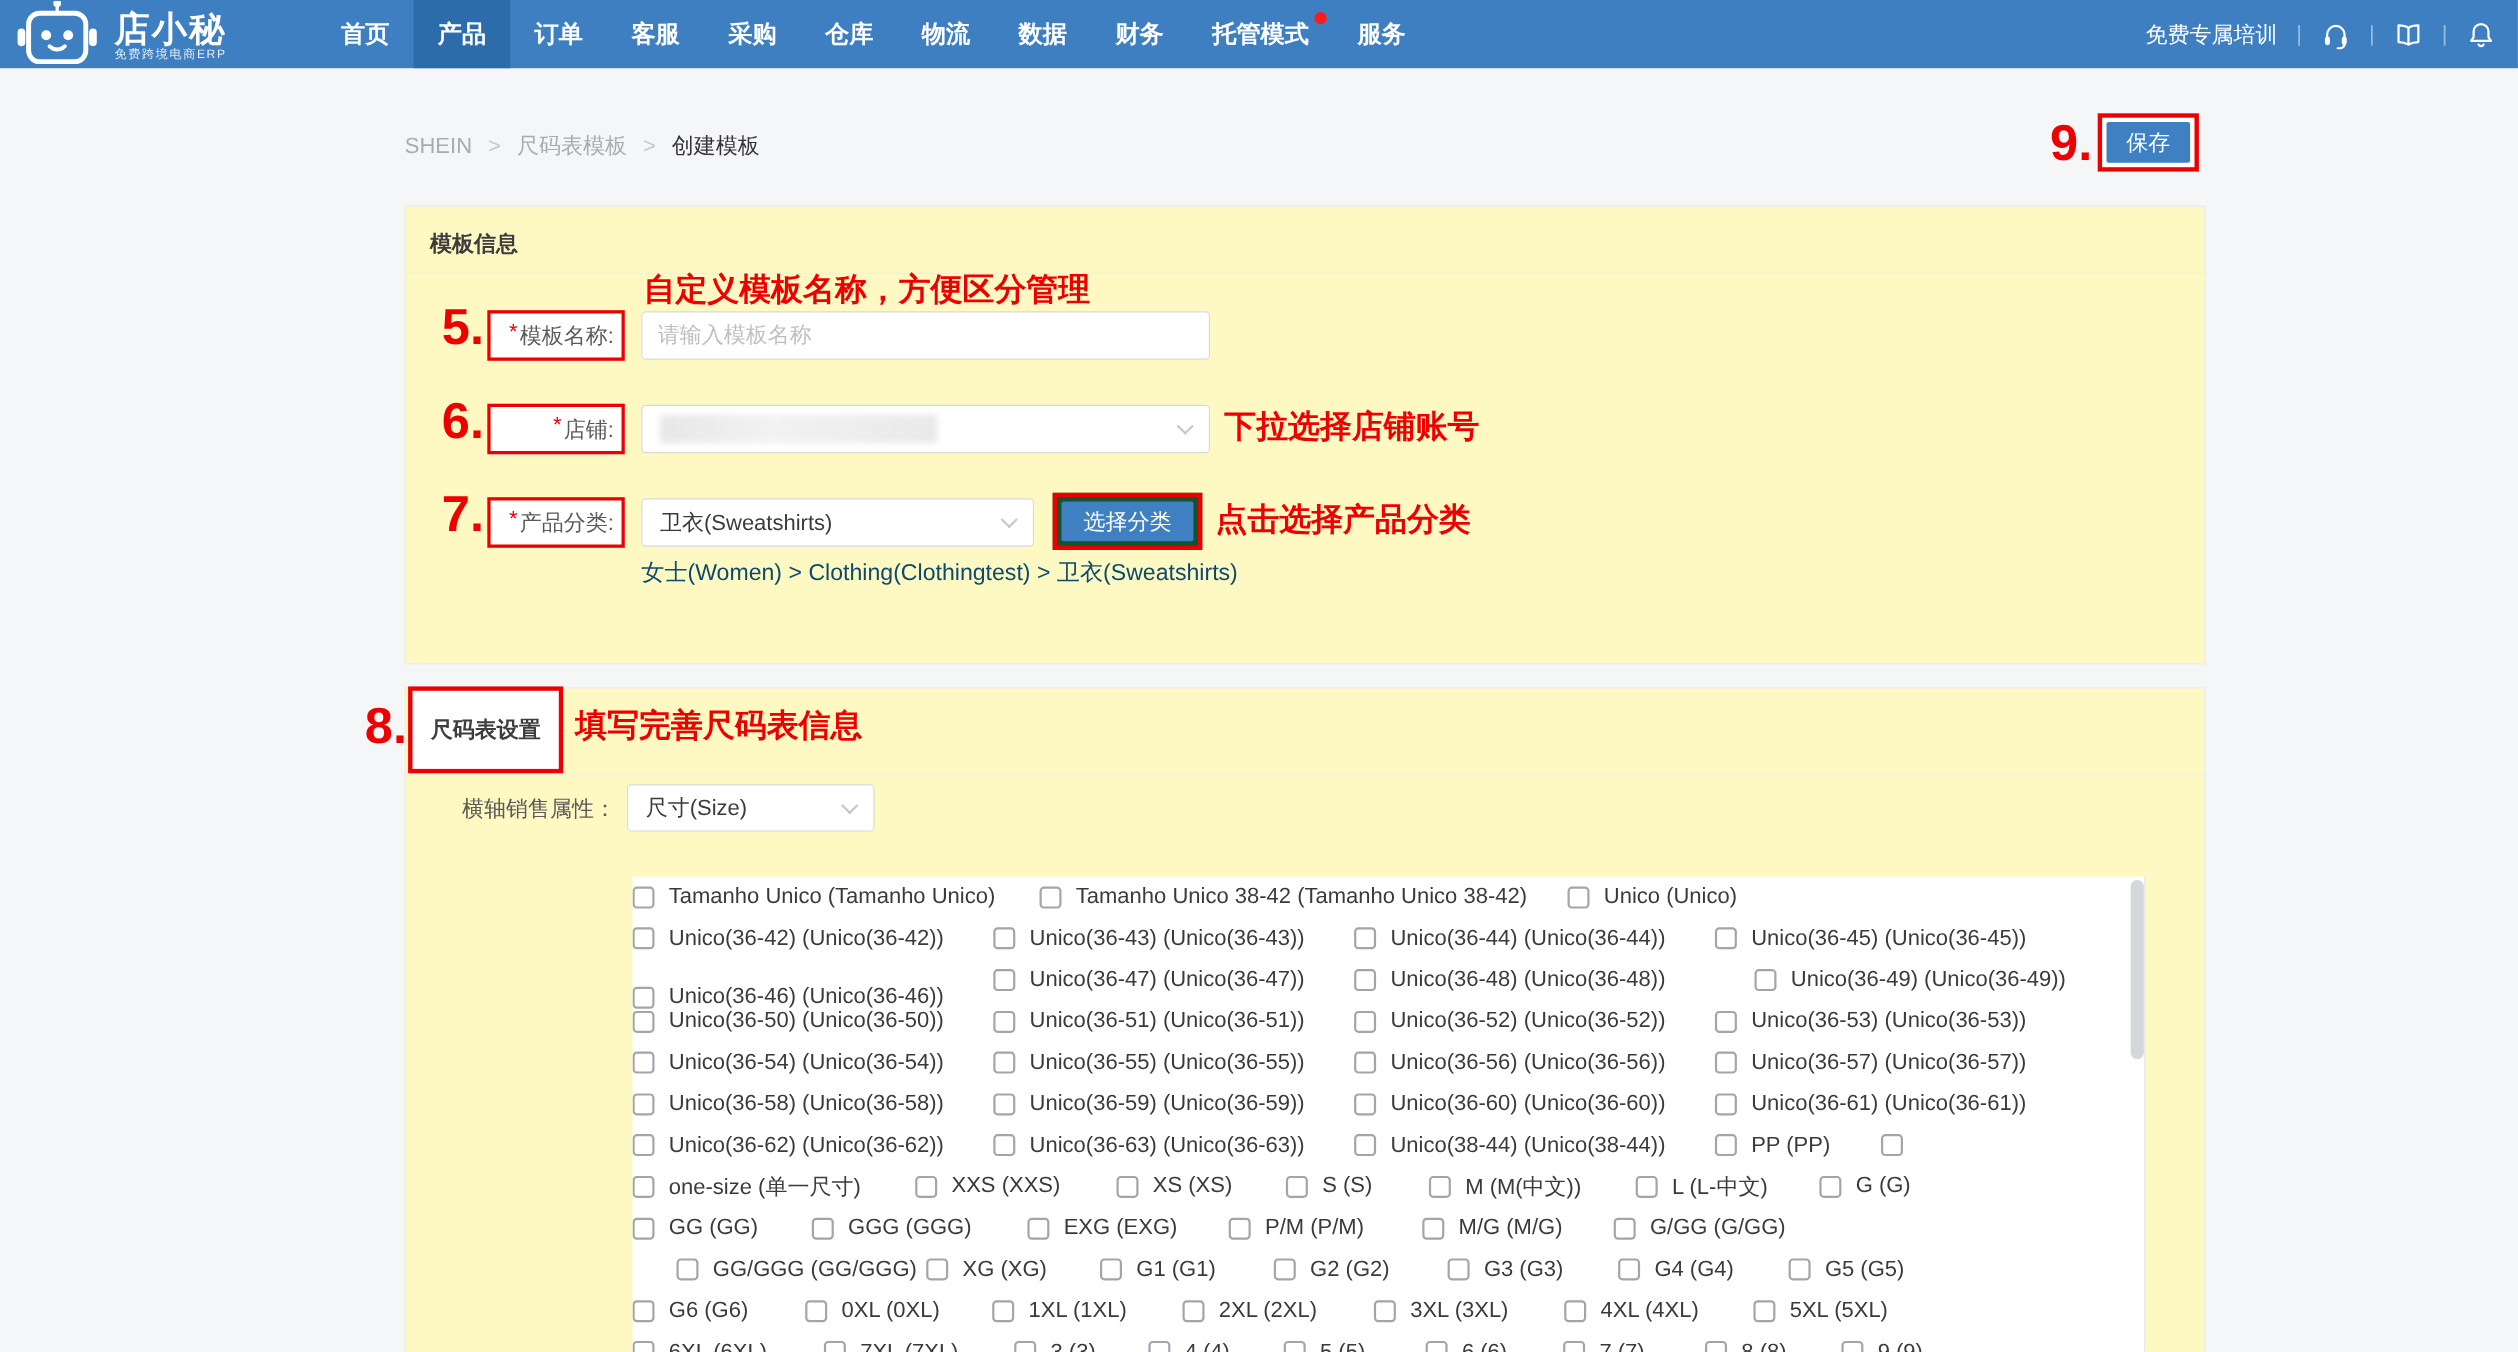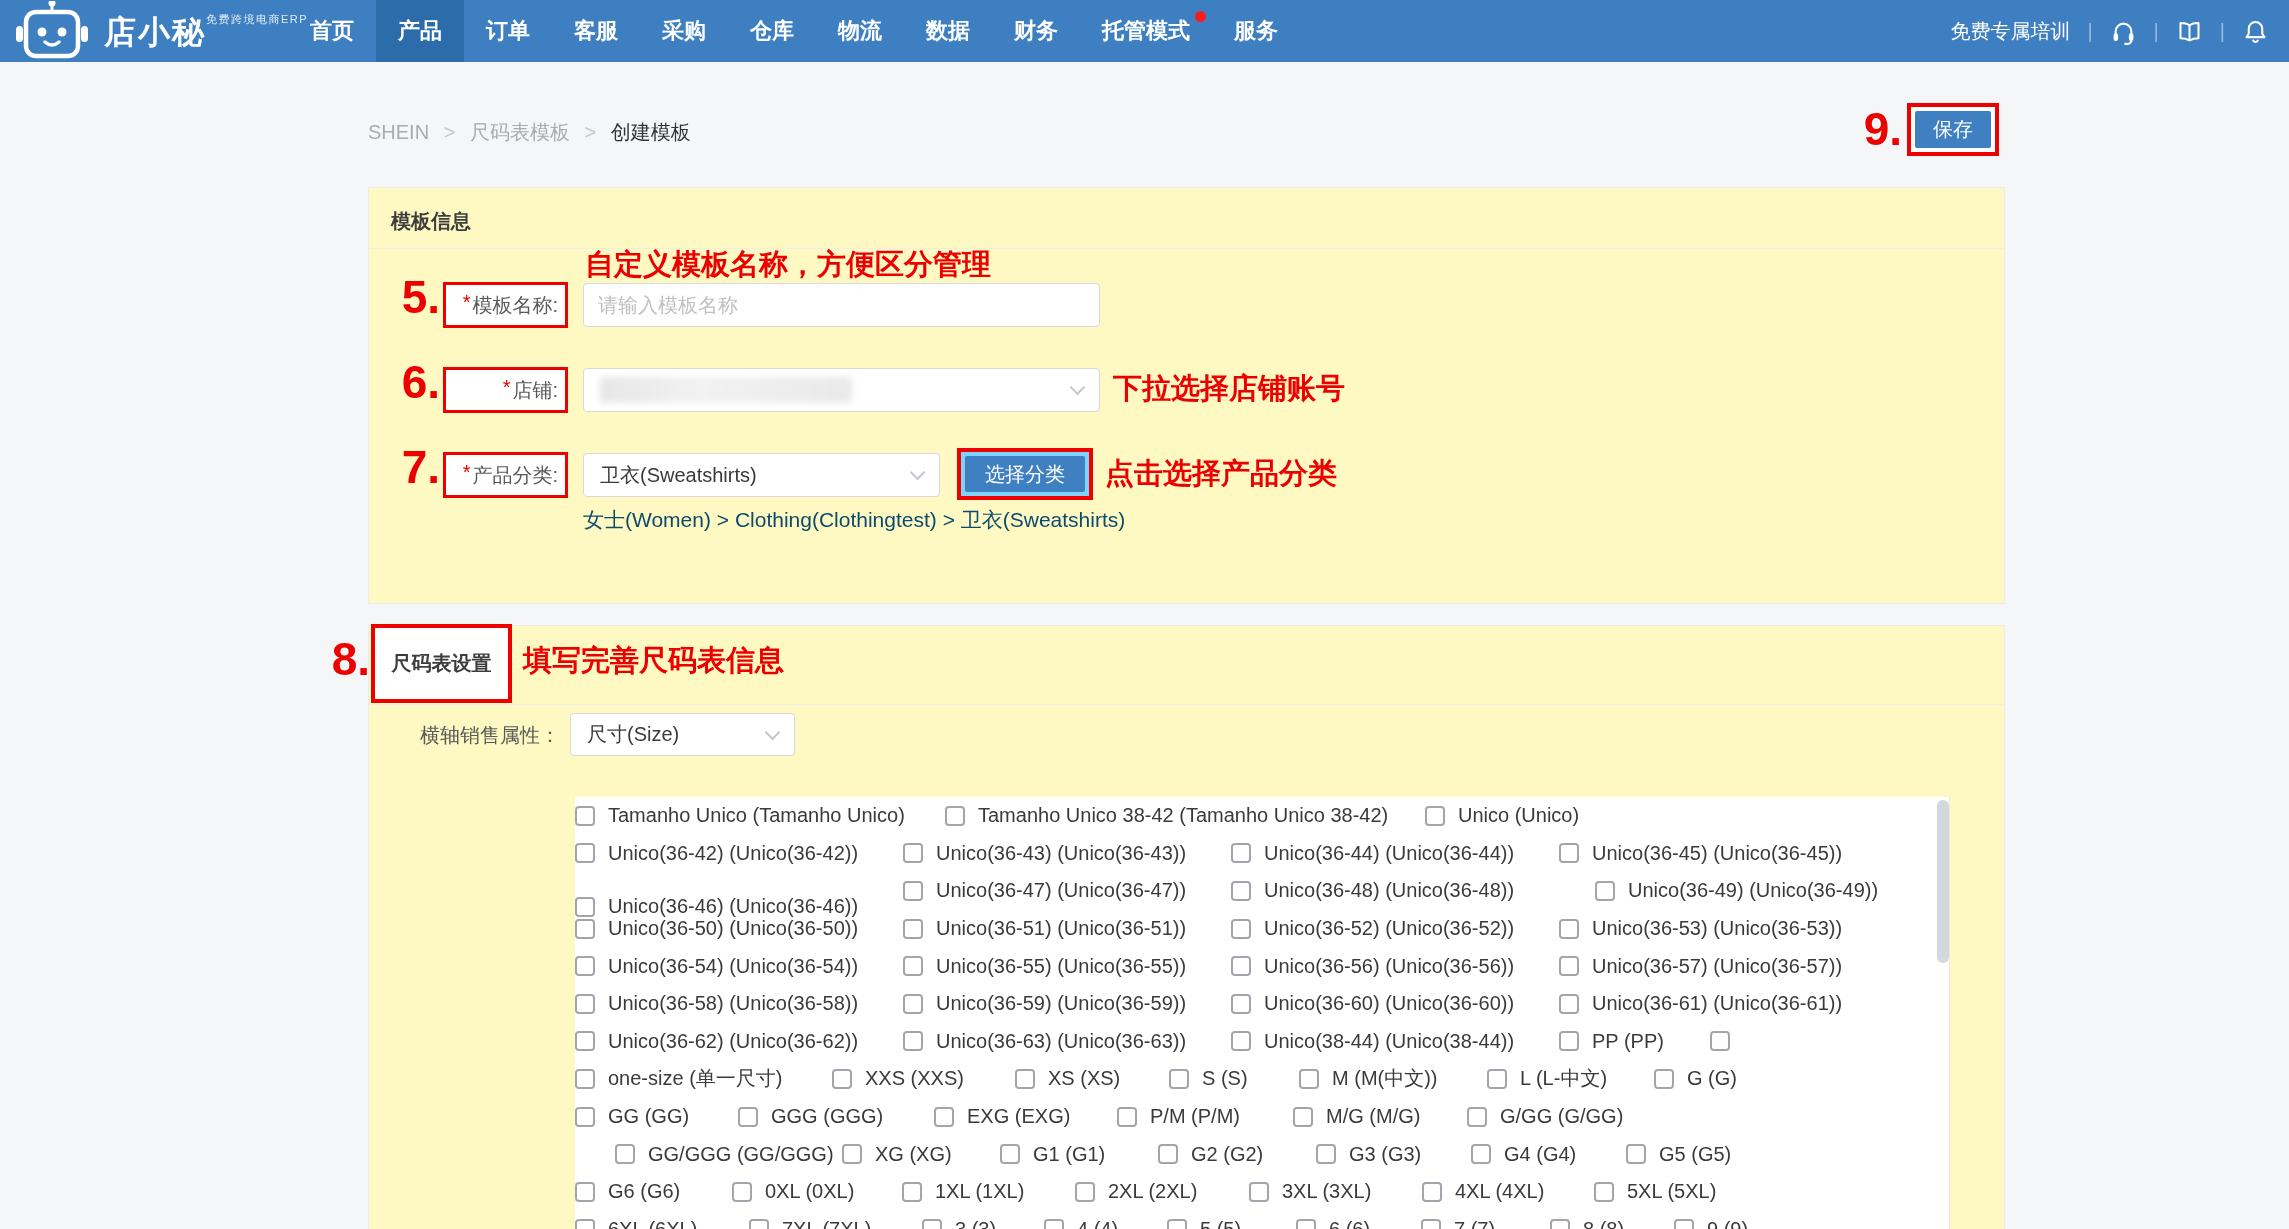--- a/index.html
+++ b/index.html
@@ -2,21 +2,21 @@
 <html><head>
 <meta charset="utf-8">
 <style>
   * { margin:0; padding:0; box-sizing:border-box; }
   html,body { width:2289px; height:1229px; overflow:hidden; background:#f5f6f8;
     font-family:"Liberation Sans","DejaVu Sans",sans-serif; }
 
   
   .navbar { position:absolute; left:0; top:0; width:2289px; height:62px; background:#3e7fc1; }
   .logo { position:absolute; left:14px; top:1px; height:62px; display:flex; align-items:center; gap:14px; }
-  .brand-block { display:flex; justify-content:center; }
+  .brand-block { display:flex; flex-direction:column; justify-content:center; }
   .brand { color:#fff; font-size:32px; font-weight:700; line-height:36px; letter-spacing:2px; }
   .brand-sub { color:rgba(255,255,255,.85); font-size:11px; letter-spacing:1.5px; margin-top:-2px; }
   .nav-menu { position:absolute; left:288px; top:0; height:62px; display:flex; }
   .nav-item { position:relative; padding:0 22px; line-height:62px; color:#fff; font-size:22px; font-weight:700; cursor:pointer; white-space:nowrap; }
   .nav-item.active { background:#2d6caa; }
   .nav-dot { position:absolute; top:11px; right:6px; width:11px; height:11px; border-radius:50%; background:#f71d1d; }
   .nav-right { position:absolute; right:20px; top:0; height:62px; display:flex; align-items:center; color:#fff; }
   .training { font-size:20px; cursor:pointer; }
   .nav-sep { color:rgba(255,255,255,.45); margin:0 17px; font-size:20px; }
   .nav-icon { display:flex; cursor:pointer; }
@@ -44,21 +44,21 @@
   .divider { position:absolute; left:0; right:0; border-top:1px solid #ededee; }
 
   
   .label-box { position:absolute; border:3px solid #ec0000; display:flex; align-items:center; justify-content:flex-end; padding-right:7px; font-size:20px; color:#5a5a5a; background:#fff; white-space:nowrap; }
   .req { color:#ec0000; margin-right:2px; position:relative; top:-3px; }
   .text-input { position:absolute; border:1px solid #d9d9d9; border-radius:4px; font-size:20px; color:#333; padding:0 14px; outline:none; font-family:inherit; background:#fff; }
   .text-input::placeholder { color:#bfbfbf; }
   .select { position:absolute; background:#fff; border:1px solid #d9d9d9; border-radius:4px; display:flex; align-items:center; font-size:20px; color:#3a3a3a; padding:0 16px; cursor:pointer; }
   .chev { margin-left:auto; width:11px; height:11px; border-right:2px solid #c3c7cf; border-bottom:2px solid #c3c7cf; transform:rotate(45deg); margin-top:-5px; flex:none; }
   .blur-blob { width:252px; height:26px; background:linear-gradient(90deg,#e7e7e7,#f2f2f2 40%,#e9e9e9); border-radius:3px; filter:blur(3px); }
-  #cat-btn-box { left:957px; top:448px; width:136px; height:52px; padding:4px; background:#7dd3fc; }
+  #cat-btn-box { left:957px; top:448px; width:136px; height:52px; padding:4px; background:#14532d; }
   .cat-path { position:absolute; left:583px; top:506px; font-size:21px; color:#0c4a6e; white-space:nowrap; }
 
   
   #box8 { left:371px; top:624px; width:141px; height:79px; display:flex; align-items:center; justify-content:center; background:#fff; }
   #box8 .sec-title { font-size:20px; font-weight:700; color:#3d3d3d; }
   .axis-label { position:absolute; left:408px; top:722px; width:152px; text-align:right; font-size:20px; color:#5a5a5a; white-space:nowrap; }
 
   .options { position:absolute; left:575px; top:797px; width:1375px; height:432px; overflow:hidden; border-right:1px solid #e8e8e8; background:#fff; }
   .opt-row { height:37.6px; display:flex; align-items:center; }
   .opt { display:flex; align-items:center; flex:0 0 auto; cursor:pointer; }

